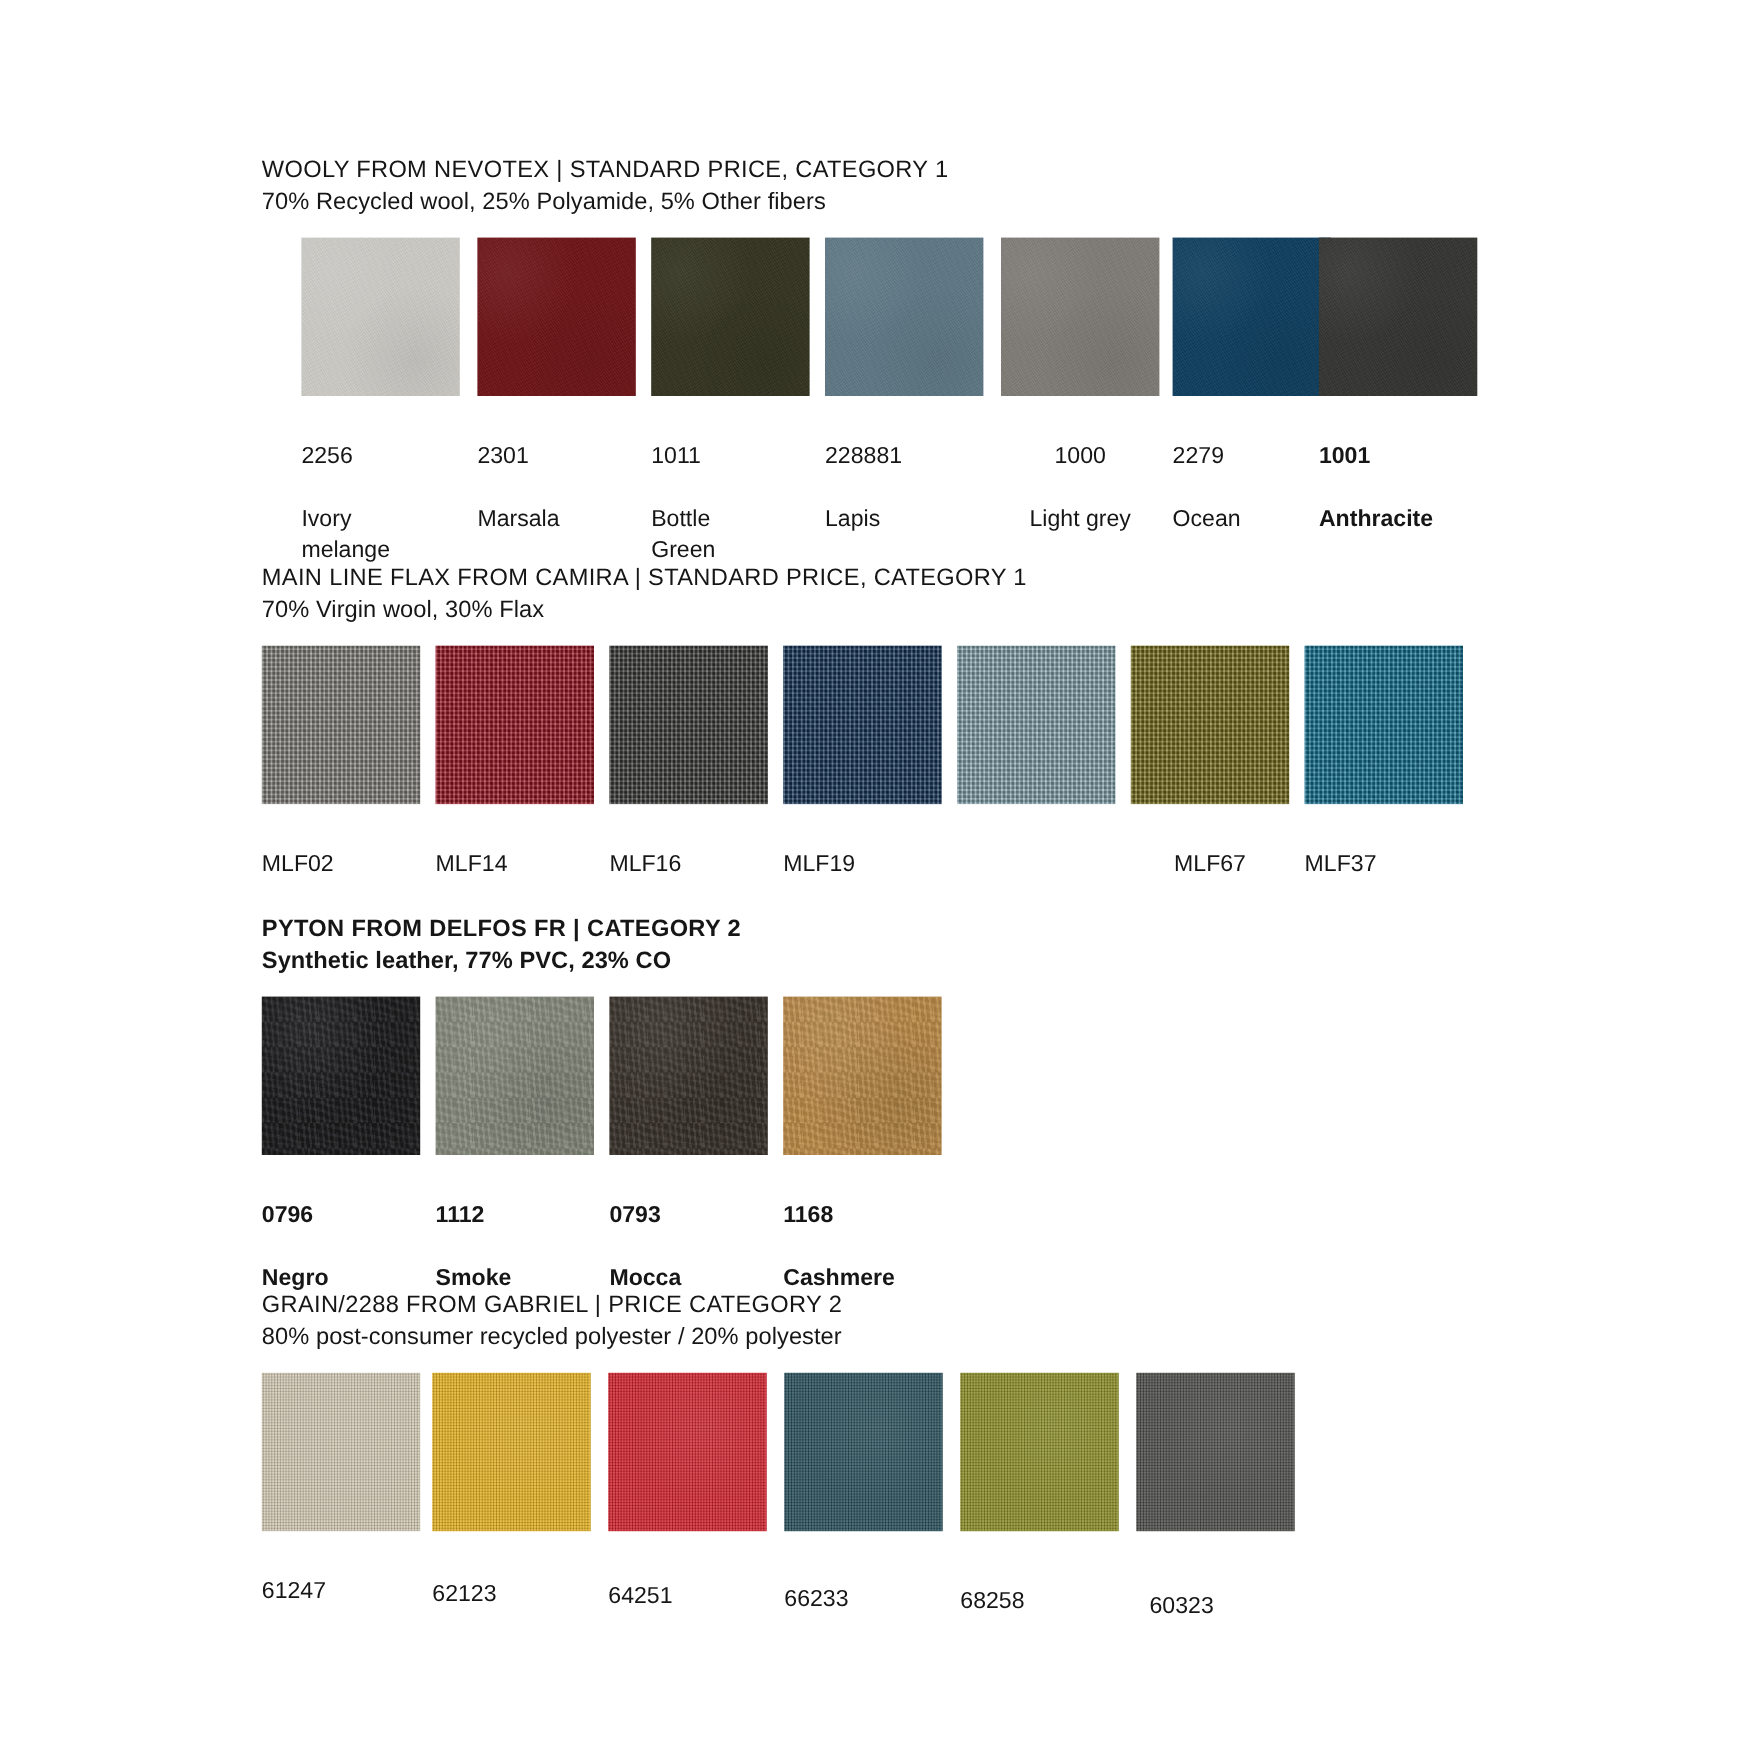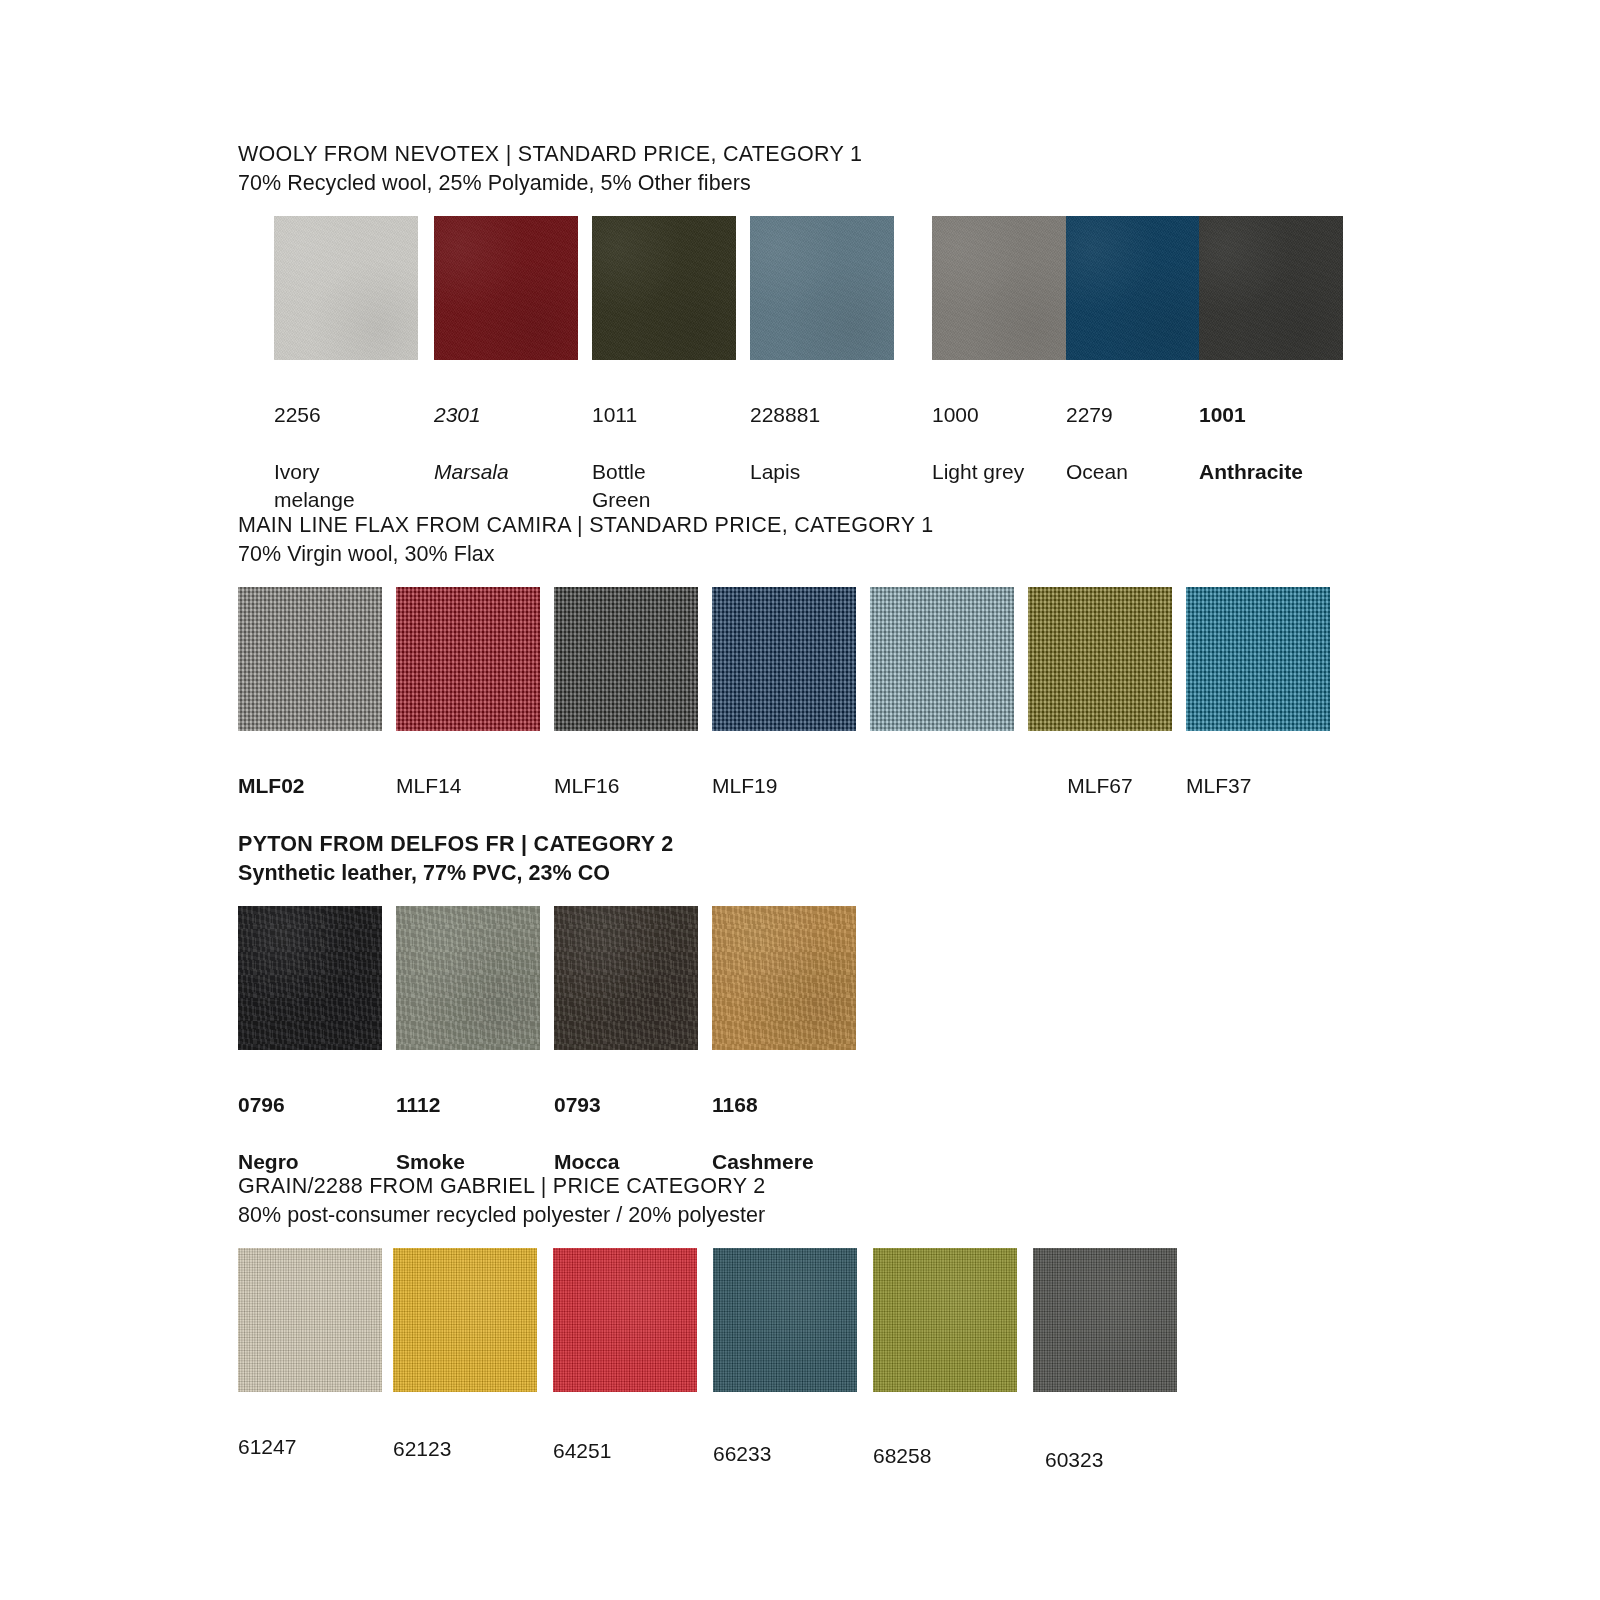--- a/index.html
+++ b/index.html
@@ -121,21 +121,21 @@
         <span class="chip" style="background:#cbcac5">
           <span class="tex tex-felt"></span>
         </span>
         <div class="caption">
           <span class="code">2256</span>
           <span class="nm">Ivory
 melange</span>
         </div>
       </div>
 
-      <div class="swatch" style="left:160px;font-style:italic;">
+      <div class="swatch" style="left:160px;">
         <span class="chip" style="background:#6d1317">
           <span class="tex tex-felt"></span>
         </span>
         <div class="caption">
           <span class="code">2301</span>
           <span class="nm">Marsala</span>
         </div>
       </div>
 
       <div class="swatch" style="left:318px;">
@@ -152,21 +152,21 @@
       <div class="swatch" style="left:476px;">
         <span class="chip" style="background:#5d7784">
           <span class="tex tex-felt"></span>
         </span>
         <div class="caption">
           <span class="code">228881</span>
           <span class="nm">Lapis</span>
         </div>
       </div>
 
-      <div class="swatch" style="left:658px;">
+      <div class="swatch" style="left:636px;text-align:center;">
         <span class="chip" style="background:#7e7b76">
           <span class="tex tex-felt"></span>
         </span>
         <div class="caption">
           <span class="code">1000</span>
           <span class="nm">Light grey</span>
         </div>
       </div>
 
       <div class="swatch" style="left:792px;">
@@ -191,21 +191,21 @@
 
     </div>
   </div>
 
   <div class="section" style="top:511px;">
     <div class="sec-head">MAIN LINE FLAX FROM CAMIRA | STANDARD PRICE, CATEGORY 1</div>
     <div class="sec-sub">70% Virgin wool, 30% Flax</div>
 
     <div class="swatch-row" style="height:200px; margin-top:18px;">
 
-      <div class="swatch" style="left:0px;font-weight:bold;">
+      <div class="swatch" style="left:0px;">
         <span class="chip" style="background:#8d8b86">
           <span class="tex tex-weave"></span>
         </span>
         <div class="caption">
           <span class="code">MLF02</span>
         </div>
       </div>
 
       <div class="swatch" style="left:158px;">
         <span class="chip" style="background:#a4111f">

